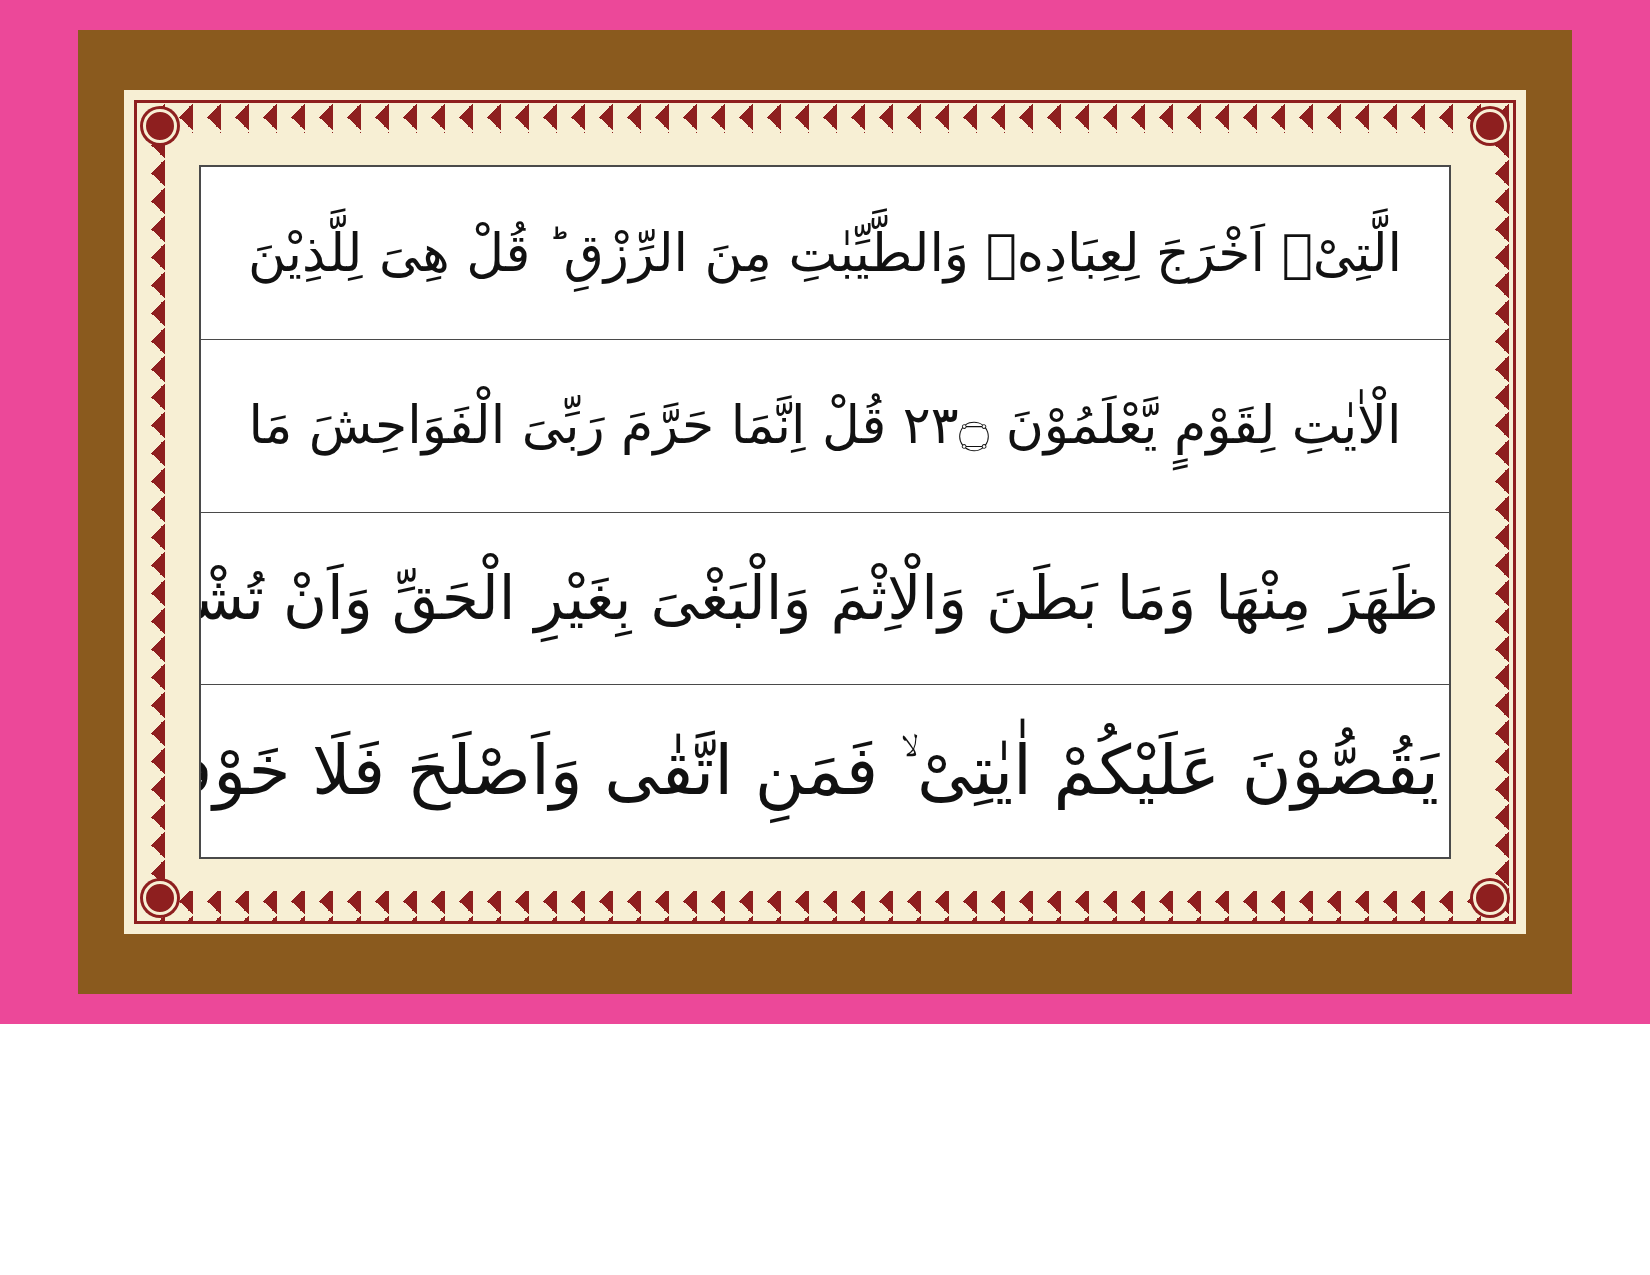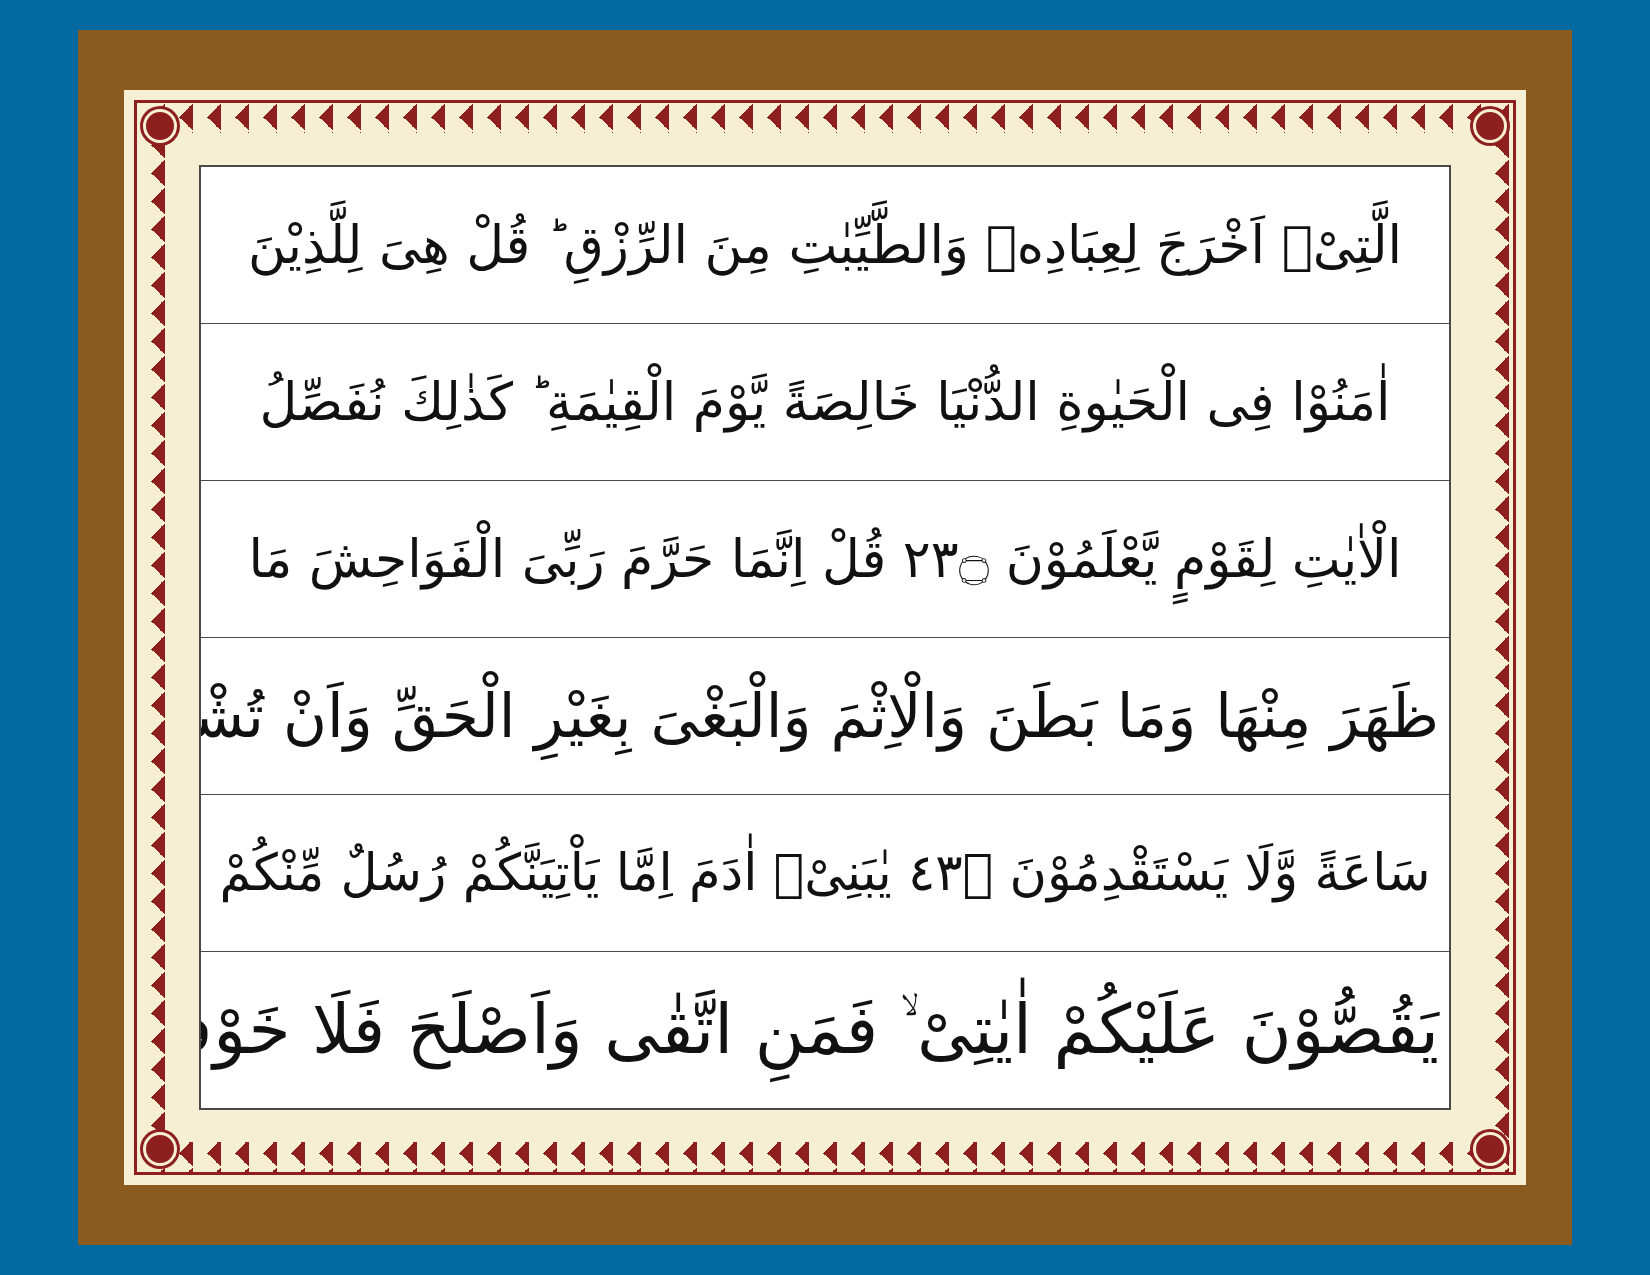--- a/index.html
+++ b/index.html
@@ -11,22 +11,22 @@
     width: 1650px;
     height: 1275px;
     font-family: "DejaVu Sans", sans-serif;
     overflow: hidden;
   }
 
   
   #page {
     position: relative;
     width: 1650px;
-    height: 1275px;
-    background: #0369a1;           
+    height: 1024px;
+    background: #ec4899;           
     box-sizing: border-box;
   }
 
   
   #brown-frame {
     position: absolute;
     left: 78px;
     top: 30px;
     right: 78px;
     bottom: 30px;
@@ -142,37 +142,31 @@
         <span class="corner-dot tr"></span>
         <span class="corner-dot bl"></span>
         <span class="corner-dot br"></span>
 
         <div id="text-frame">
 
           <div class="ayah-line">
             <div class="arabic" style="font-size: 52px;">الَّتِىْۤ اَخْرَجَ لِعِبَادِهٖ وَالطَّيِّبٰتِ مِنَ الرِّزْقِ ؕ قُلْ هِىَ لِلَّذِيْنَ</div>
           </div>
 
-          <div class="ayah-line">
-            <div class="arabic" style="font-size: 52px;">اٰمَنُوْا فِى الْحَيٰوةِ الدُّنْيَا خَالِصَةً يَّوْمَ الْقِيٰمَةِ ؕ كَذٰلِكَ نُفَصِّلُ</div>
-          </div>
 
           <div class="ayah-line">
             <div class="arabic" style="font-size: 52px;">الْاٰيٰتِ لِقَوْمٍ يَّعْلَمُوْنَ ۝٣٢ قُلْ اِنَّمَا حَرَّمَ رَبِّىَ الْفَوَاحِشَ مَا</div>
           </div>
 
           <div class="ayah-line">
             <div class="arabic" style="font-size: 60px;">ظَهَرَ مِنْهَا وَمَا بَطَنَ وَالْاِثْمَ وَالْبَغْىَ بِغَيْرِ الْحَقِّ وَاَنْ تُشْرِكُوْا</div>
           </div>
 
 
 
-          <div class="ayah-line">
-            <div class="arabic" style="font-size: 51px;">سَاعَةً وَّلَا يَسْتَقْدِمُوْنَ ۝٣٤ يٰبَنِىْۤ اٰدَمَ اِمَّا يَاْتِيَنَّكُمْ رُسُلٌ مِّنْكُمْ</div>
-          </div>
 
           <div class="ayah-line">
             <div class="arabic" style="font-size: 68px;">يَقُصُّوْنَ عَلَيْكُمْ اٰيٰتِىْ ۙ فَمَنِ اتَّقٰى وَاَصْلَحَ فَلَا خَوْفٌ عَلَيْهِمْ</div>
           </div>
 
         </div>
       </div>
 
     </div>
   </div>

